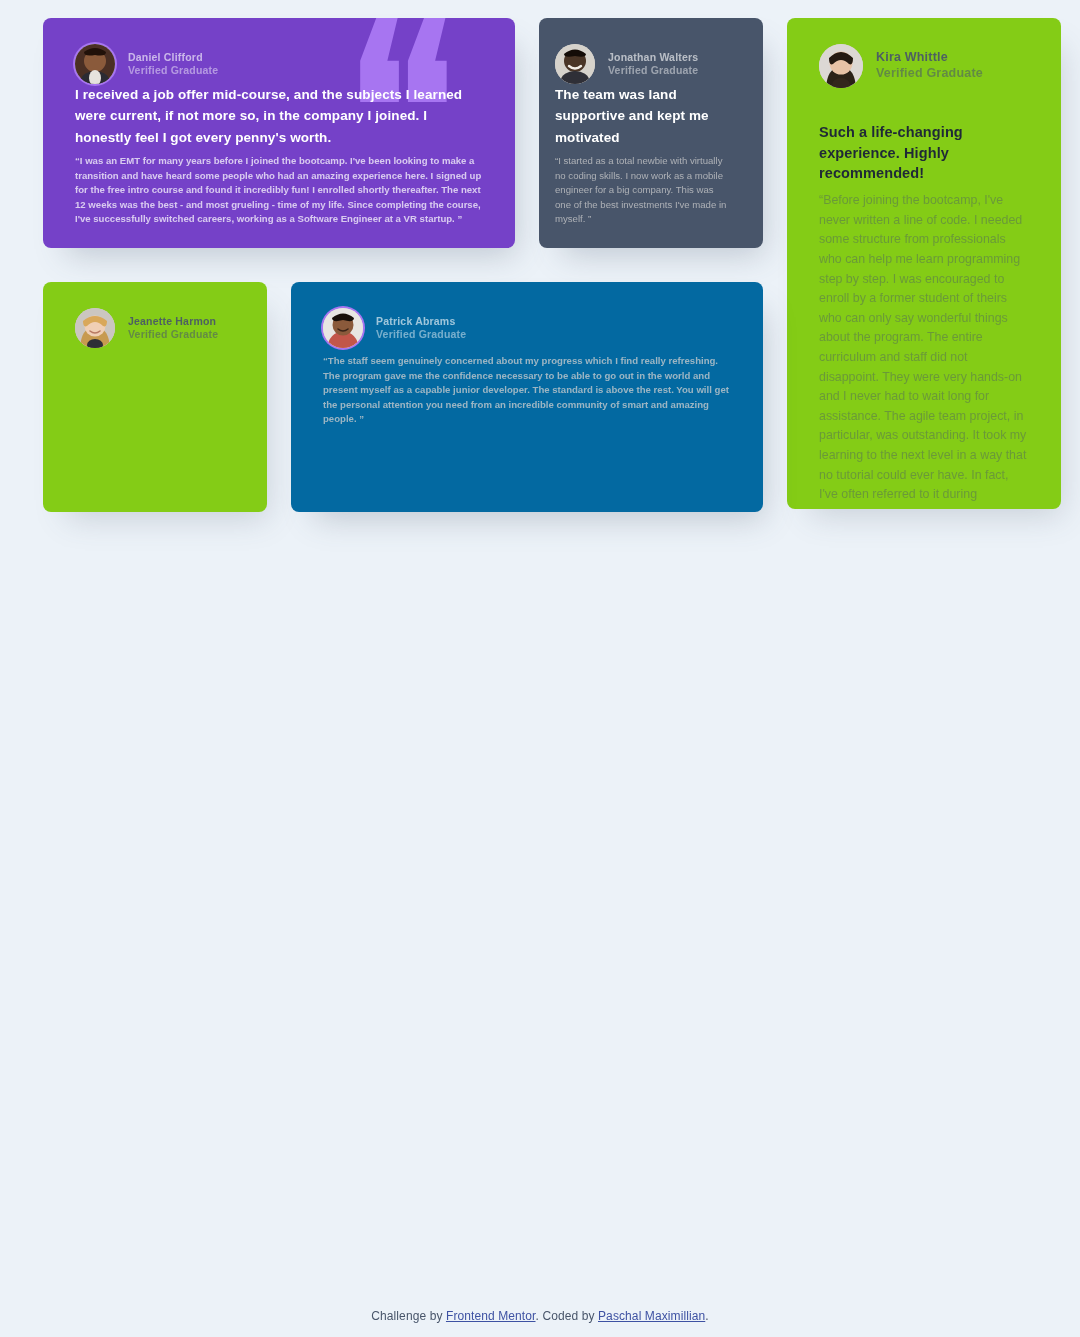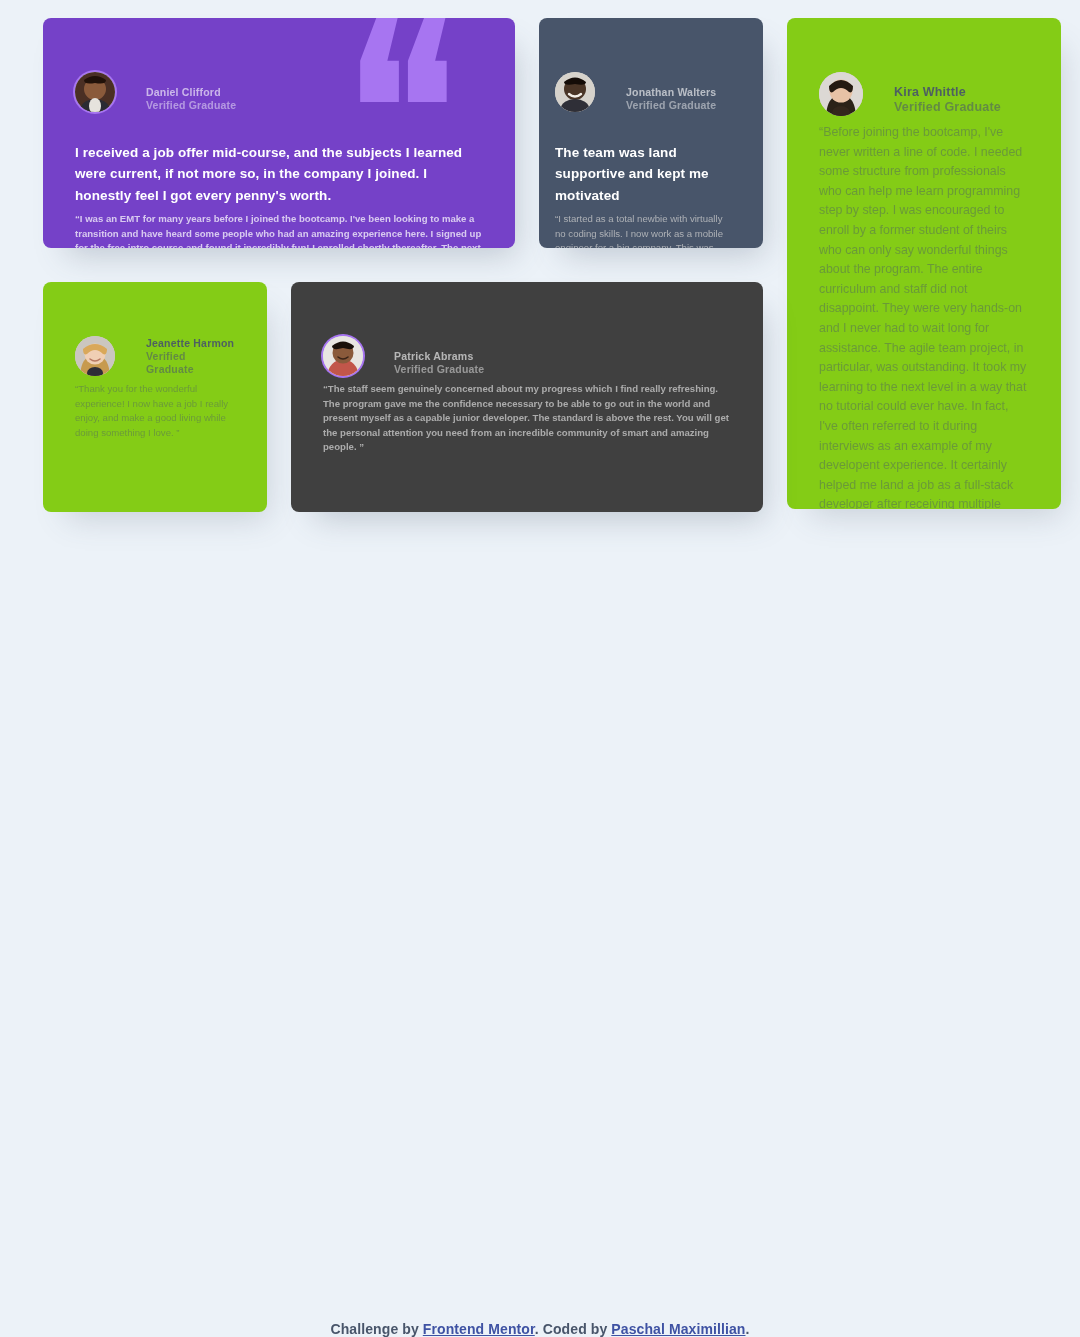--- a/index.html
+++ b/index.html
@@ -56,32 +56,31 @@
   }
   .theme-gray {
     background: #48556A;
     box-shadow: 12px 18px 30px -12px rgba(72,85,106,0.28);
   }
   .theme-white {
     background: #84cc16;
     box-shadow: 12px 18px 30px -12px rgba(72,85,106,0.22);
   }
   .theme-dark {
-    background: #404040;
+    background: #0369a1;
     box-shadow: 12px 18px 30px -12px rgba(72,85,106,0.28);
   }
 
   
   .card-head {
     display: flex;
-    align-items: flex-end;
-    gap: 31px;
+    align-items: center;
+    gap: 13px;
     position: relative;
     z-index: 2;
-    margin-top: 28px;
   }
 
   .avatar {
     width: 40px;
     height: 40px;
     border-radius: 50%;
     flex: 0 0 40px;
     overflow: hidden;
     position: relative;
     background: #cfcfcf;
@@ -106,21 +105,20 @@
   .theme-gray   .meta .role { color: #FFFFFF; opacity: .46; }
   .theme-dark   .meta .name { color: #FFFFFF; opacity: .62; }
   .theme-dark   .meta .role { color: #FFFFFF; opacity: .46; }
   .theme-white  .meta .name { color: #48556A; opacity: .9; }
   .theme-white  .meta .role { color: #48556A; opacity: .55; }
 
   
   .headline {
     position: relative;
     z-index: 2;
-    margin-top: 30px;
     font-size: 13.5px;
     font-weight: 700;
     line-height: 1.58;
     letter-spacing: .1px;
   }
   .card--kira .headline { font-size: 14.5px; margin-top: 34px; line-height: 1.43; }
   .card--patrick .headline { margin-top: 30px; }
 
   .theme-purple .headline,
   .theme-gray .headline,
@@ -153,26 +151,25 @@
     z-index: 1;
     pointer-events: none;
   }
   .quote-mark svg { display: block; width: 100%; height: 100%; }
 
   
   .attribution {
     position: absolute;
     left: 0;
     right: 0;
-    bottom: 0;
+    bottom: 14px;
     text-align: center;
-    font-size: 14px;
+    font-size: 12px;
     color: #48556A;
     letter-spacing: .1px;
-    font-weight: bold;
   }
   .attribution a { color: #3e52a3; text-decoration: underline; }
 </style>
 </head>
 <body>
 
 <div class="page">
 
   <div class="grid">
 
@@ -230,41 +227,41 @@
             <circle cx="22" cy="19" r="11.5" fill="#e7c2a6"></circle>
             <path d="M10 14 Q22 2 34 14 Q34 22 30 20 Q22 12 14 20 Q10 22 10 14z" fill="#241a12"></path>
             <ellipse cx="22" cy="41" rx="9" ry="7" fill="#33271c"></ellipse>
           </svg>
         </div>
         <div class="meta">
           <span class="name">Kira Whittle</span>
           <span class="role">Verified Graduate</span>
         </div>
       </div>
+      <h2 class="headline">Such a life-changing experience. Highly recommended!</h2>
       <p class="quote">“Before joining the bootcamp, I've never written a line of code. I needed some structure from professionals who can help me learn programming step by step. I was encouraged to enroll by a former student of theirs who can only say wonderful things about the program. The entire curriculum and staff did not disappoint. They were very hands-on and I never had to wait long for assistance. The agile team project, in particular, was outstanding. It took my learning to the next level in a way that no tutorial could ever have. In fact, I've often referred to it during interviews as an example of my developent experience. It certainly helped me land a job as a full-stack developer after receiving multiple offers. 100% recommend! ”</p>
     </article>
 
     <article class="card card--jeanette theme-white">
       <div class="card-head">
         <div class="avatar">
           <svg viewBox="0 0 40 40" xmlns="http://www.w3.org/2000/svg" aria-hidden="true">
             <rect width="40" height="40" fill="#cbc6c0"></rect>
             <path d="M5 40 Q6 20 20 18 Q34 20 35 40z" fill="#c79a4f"></path>
             <circle cx="20" cy="18" r="10.5" fill="#f0cfb4"></circle>
             <path d="M8 13 Q20 3 32 13 Q32 20 28 18 Q20 10 12 18 Q8 20 8 13z" fill="#d9a85a"></path>
             <ellipse cx="20" cy="37" rx="8" ry="6" fill="#2e2e36"></ellipse>
             <path d="M15 23 Q20 27 25 23" stroke="#b87a63" stroke-width="1.6" fill="none" stroke-linecap="round"></path>
           </svg>
         </div>
         <div class="meta">
           <span class="name">Jeanette Harmon</span>
           <span class="role">Verified Graduate</span>
         </div>
       </div>
-      <p class="quote">“Thank you for the wonderful experience! I now have a job I really enjoy, and make a good living while doing something I love. ”</p>
     </article>
 
     <article class="card card--patrick theme-dark">
       <div class="card-head">
         <div class="avatar avatar--ring-gray">
           <svg viewBox="0 0 40 40" xmlns="http://www.w3.org/2000/svg" aria-hidden="true">
             <rect width="40" height="40" fill="#e8e6e2"></rect>
             <path d="M4 40 Q6 25 20 23 Q34 25 36 40z" fill="#c2564a"></path>
             <circle cx="20" cy="17" r="10.5" fill="#8a5a3b"></circle>
             <path d="M9 10 Q20 1 31 10 Q31 15 20 12 Q9 15 9 10z" fill="#19100a"></path>

